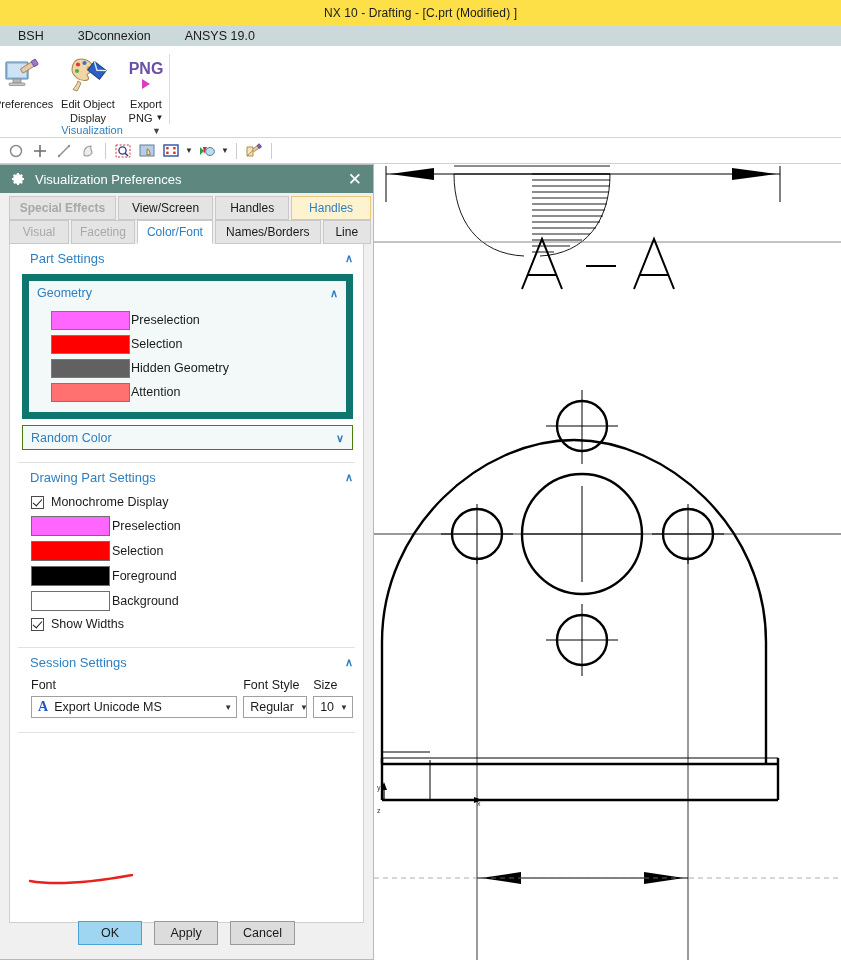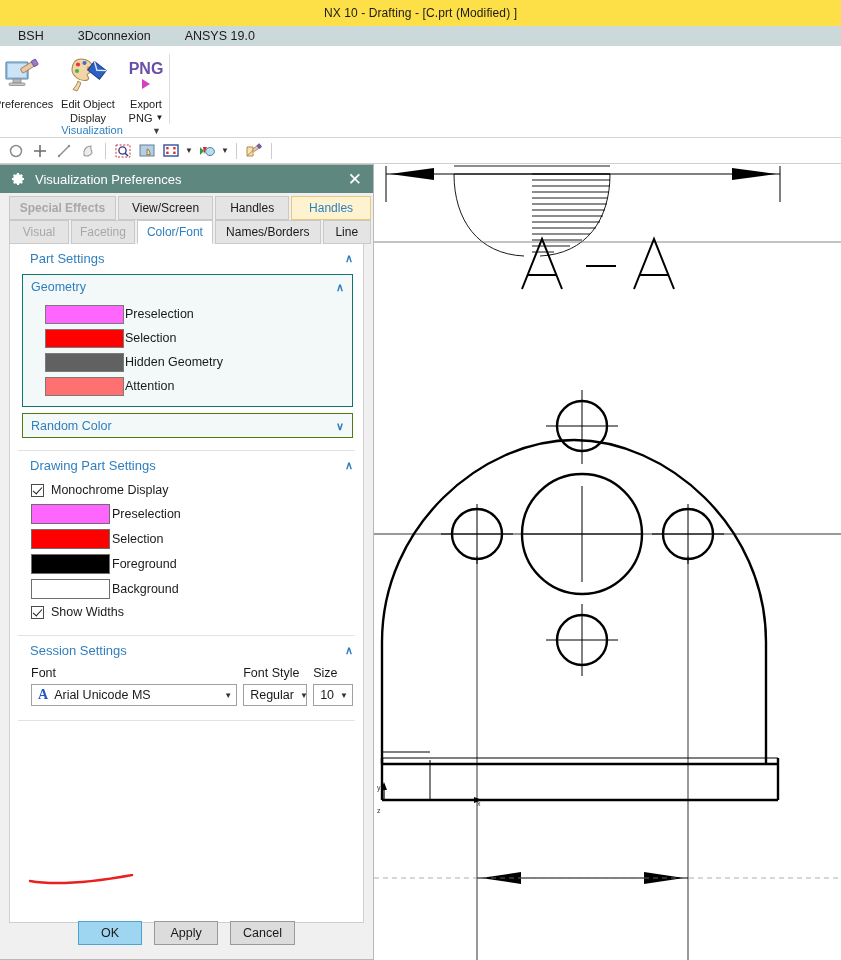--- a/index.html
+++ b/index.html
@@ -89,21 +89,21 @@
   }
 
   .section-head {
     display:flex; align-items:center; justify-content:space-between;
     padding:7px 10px 6px 20px; font-size:13px; color:#2f7fbf; cursor:pointer;
   }
   .section-head .chev { font-size:11px; color:#2f7fbf; font-weight:bold; }
   .hrule { height:1px; background:#e2e2e2; margin:0 8px; }
 
   .subpanel {
-    margin:2px 10px 0 12px; border:1px solid #0f766e; background:#f3f8f9;
+    margin:2px 10px 0 12px; border:7px solid #0f766e; background:#f3f8f9;
   }
   .sub-head {
     display:flex; align-items:center; justify-content:space-between;
     padding:5px 8px 4px 8px; font-size:12.5px; color:#2f7fbf; cursor:pointer;
   }
   .sub-head .chev { font-size:11px; font-weight:bold; }
   .sub-body { padding:4px 0 8px 0; }
 
   .swatch-row { display:flex; align-items:center; height:24px; padding-left:22px; }
   .swatch {
@@ -518,21 +518,21 @@
       <div class="section-head">
         <span>Session Settings</span>
         <span class="chev">∧</span>
       </div>
 
       <div class="fontgrid">
         <div class="fld" style="width:222px;">
           <span class="cap">Font</span>
           <div class="combo">
             <span class="fontA">A</span>
-            <span class="val">Arial Unicode MS</span>
+            <span class="val">Export Unicode MS</span>
             <span class="caret">▼</span>
           </div>
         </div>
         <div class="fld" style="width:64px;">
           <span class="cap">Font Style</span>
           <div class="combo">
             <span class="val">Regular</span>
             <span class="caret">▼</span>
           </div>
         </div>

